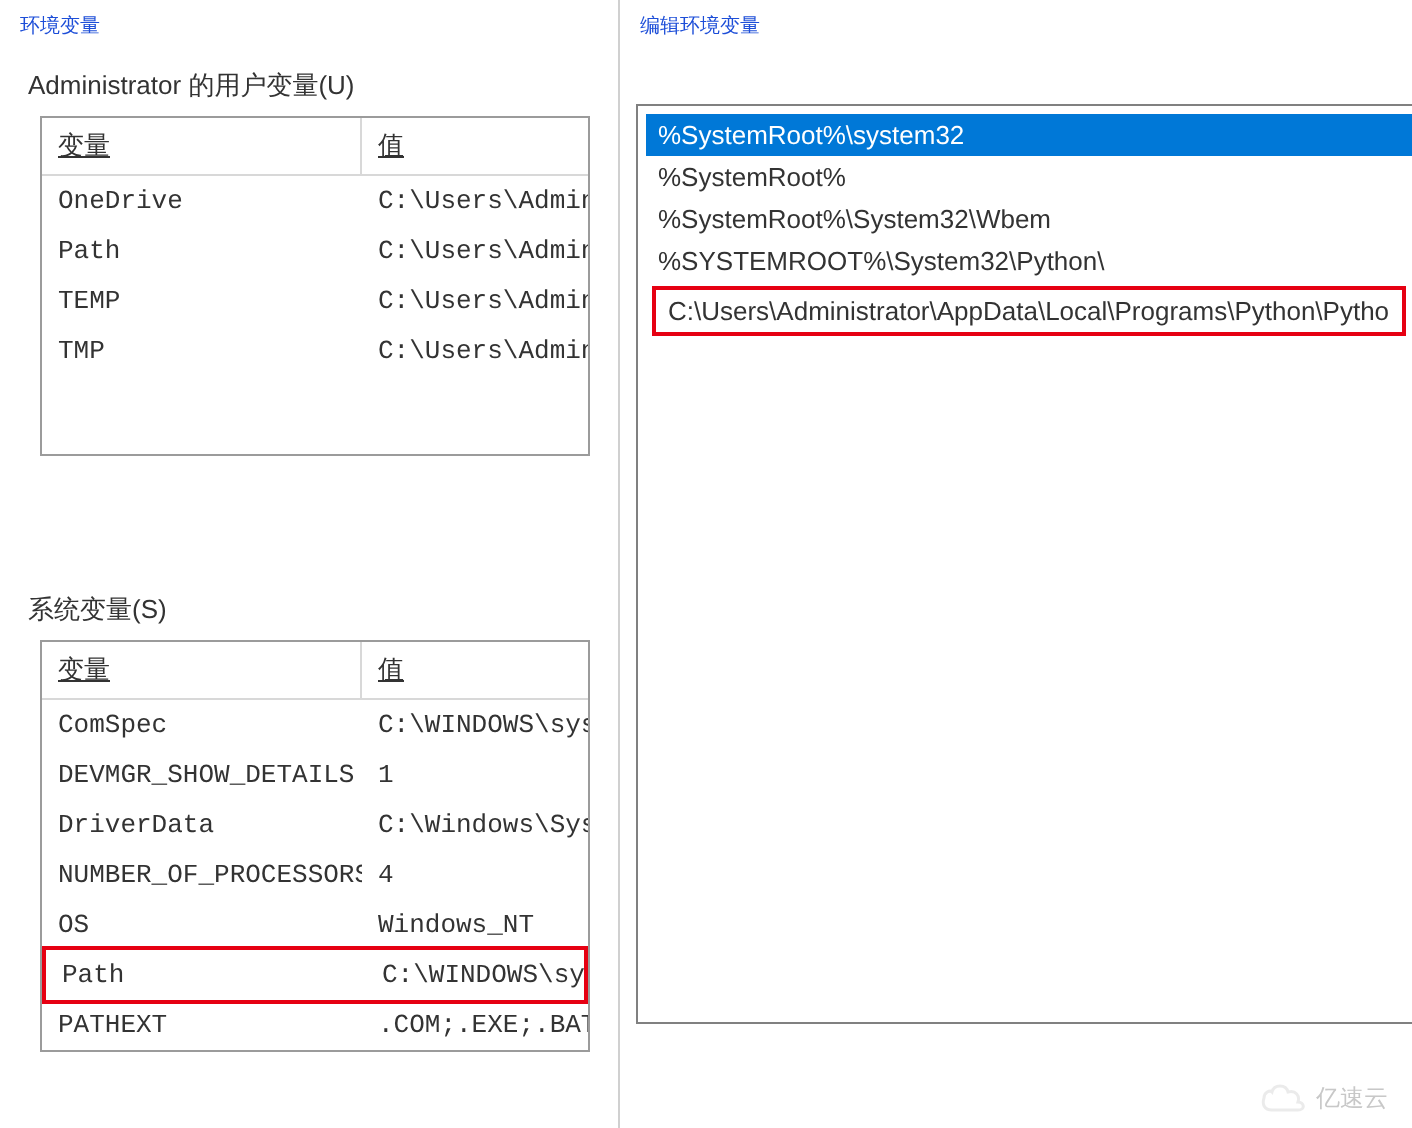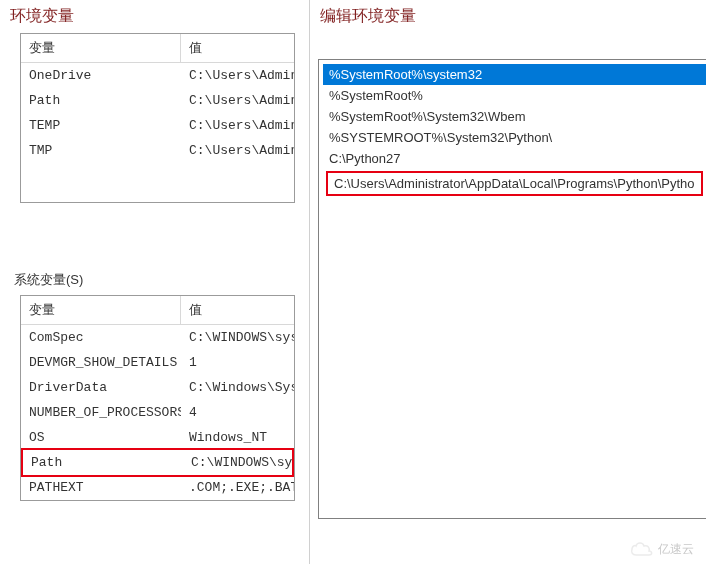--- a/index.html
+++ b/index.html
@@ -24,37 +24,38 @@
       height: 100%;
       position: relative;
     }
     .right-panel {
       flex: 1;
       height: 100%;
       position: relative;
     }
     .panel-title {
       padding: 6px 10px;
-      color: #7f1d1d;
-      font-size: 16px;
+      color: #1d4ed8;
+      font-size: 10px;
     }
     .section-label {
       padding: 8px 10px 6px 14px;
       font-size: 13px;
       color: #333;
     }
     .var-table {
       margin: 0 14px 0 20px;
       border: 1px solid #9b9b9b;
       min-height: 170px;
     }
     .table-header {
       display: flex;
       background: #ffffff;
       border-bottom: 1px solid #d8d8d8;
+      text-decoration: underline;
     }
     .th {
       padding: 5px 8px;
       font-weight: normal;
       font-size: 13px;
       color: #333;
       border-right: 1px solid #d8d8d8;
     }
     .th-name { width: 160px; }
     .th-value { flex: 1; border-right: none; }
@@ -117,20 +118,21 @@
     }
     .watermark svg { opacity: 0.35; }
   </style>
 </head>
 <body>
 
 <div class="container">
   <div class="left-panel">
     <div class="panel-title">环境变量</div>
 
+    <div class="section-label">Administrator 的用户变量(U)</div>
     <div class="var-table">
       <div class="table-header">
         <div class="th th-name">变量</div>
         <div class="th th-value">值</div>
       </div>
       <div id="user-rows">
           <div class="table-row">
             <div class="td-name">OneDrive</div>
             <div class="td-value">C:\Users\Administr</div>
           </div>
@@ -193,21 +195,20 @@
   </div>
 
   <div class="right-panel">
     <div class="panel-title">编辑环境变量</div>
     <div class="path-list">
       <div id="path-rows">
           <div class="path-item selected">%SystemRoot%\system32</div>
           <div class="path-item">%SystemRoot%</div>
           <div class="path-item">%SystemRoot%\System32\Wbem</div>
           <div class="path-item">%SYSTEMROOT%\System32\Python\</div>
-          <div class="path-item">C:\Python27</div>
           <div class="red-box-around">
             <div class="path-item">C:\Users\Administrator\AppData\Local\Programs\Python\Pytho</div>
           </div>
         </div>
     </div>
   </div>
 </div>
 
 <div class="watermark">
   <svg width="24" height="16" viewBox="0 0 24 16">

